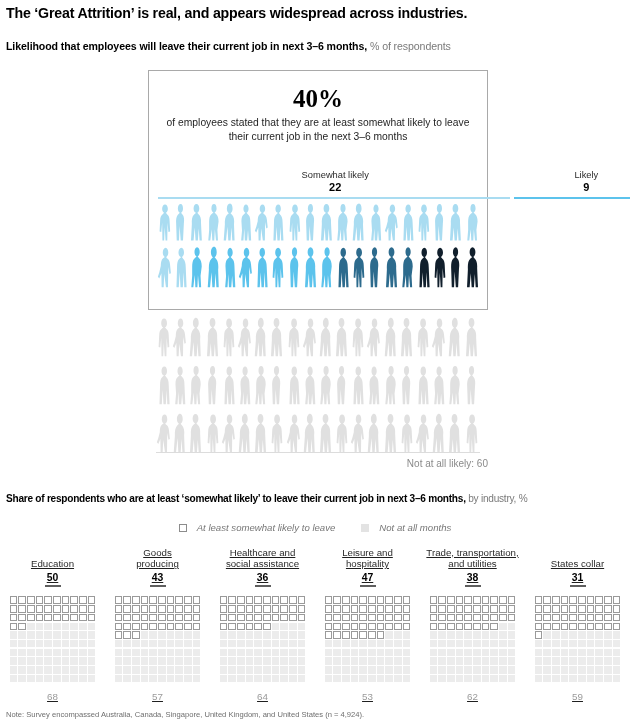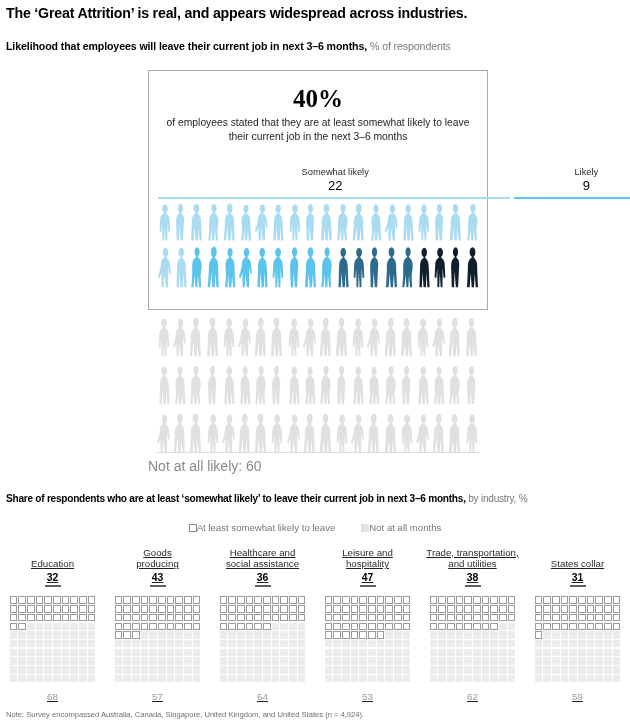--- a/index.html
+++ b/index.html
@@ -85,22 +85,22 @@
   .seghead {
     position: absolute;
     text-align: center;
     font-size: 9.3px;
     color: #2a2a2a;
     line-height: 1.15;
     bottom: 3px;
   }
   .seghead .sval {
     display: block;
-    font-weight: normal;
-    font-size: 13px;
+    font-weight: bold;
+    font-size: 11px;
     color: #000000;
     margin-top: 1px;
   }
   .segrule {
     position: absolute;
     height: 2px;
     top: 126px;
   }
 
   
@@ -134,22 +134,22 @@
     top: 452px;
     width: 324px;
     height: 1px;
     background: #dcdcdc;
   }
   #notall-label {
     position: absolute;
     left: 148px;
     top: 458px;
     width: 340px;
-    text-align: left;
-    font-size: 14px;
+    text-align: right;
+    font-size: 10px;
     color: #8a8a8a;
   }
 
   
   #sub2 {
     position: absolute;
     left: 6px;
     top: 493px;
     width: 618px;
     font-size: 10.1px;
@@ -170,21 +170,22 @@
     display: flex;
     justify-content: center;
     align-items: center;
     gap: 26px;
     font-size: 9.6px;
     color: #767676;
   }
   .legend-item {
     display: flex;
     align-items: center;
-    gap: 0;
+    gap: 10px;
+    font-style: italic;
   }
   .sw {
     width: 8px;
     height: 8px;
     display: inline-block;
   }
   .sw-open {
     background: #ffffff;
     border: 1px solid #8c8c8c;
   }
@@ -801,21 +802,21 @@
     </div>
     <div class="legend-item">
       <span class="sw sw-gray"></span>
       <span>Not at all months</span>
     </div>
   </div>
 
 <div id="industries">
     <div class="ind-col">
       <div class="ind-label">Education</div>
-      <div class="ind-value">32</div>
+      <div class="ind-value">50</div>
       <div class="waffle">
         <div class="cell cell-on"></div>
         <div class="cell cell-on"></div>
         <div class="cell cell-on"></div>
         <div class="cell cell-on"></div>
         <div class="cell cell-on"></div>
         <div class="cell cell-on"></div>
         <div class="cell cell-on"></div>
         <div class="cell cell-on"></div>
         <div class="cell cell-on"></div>

